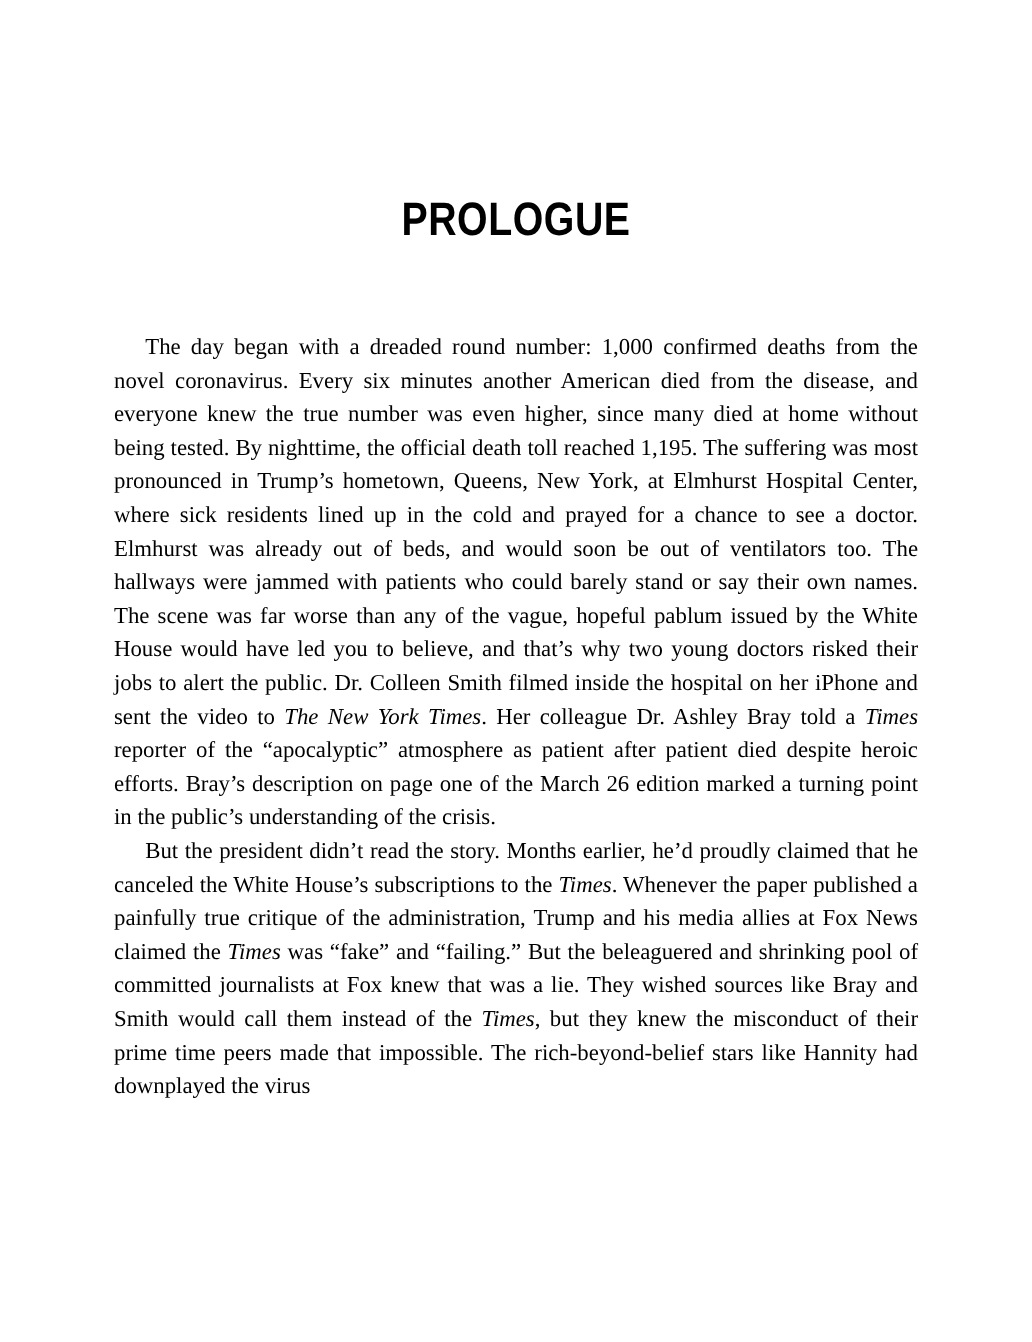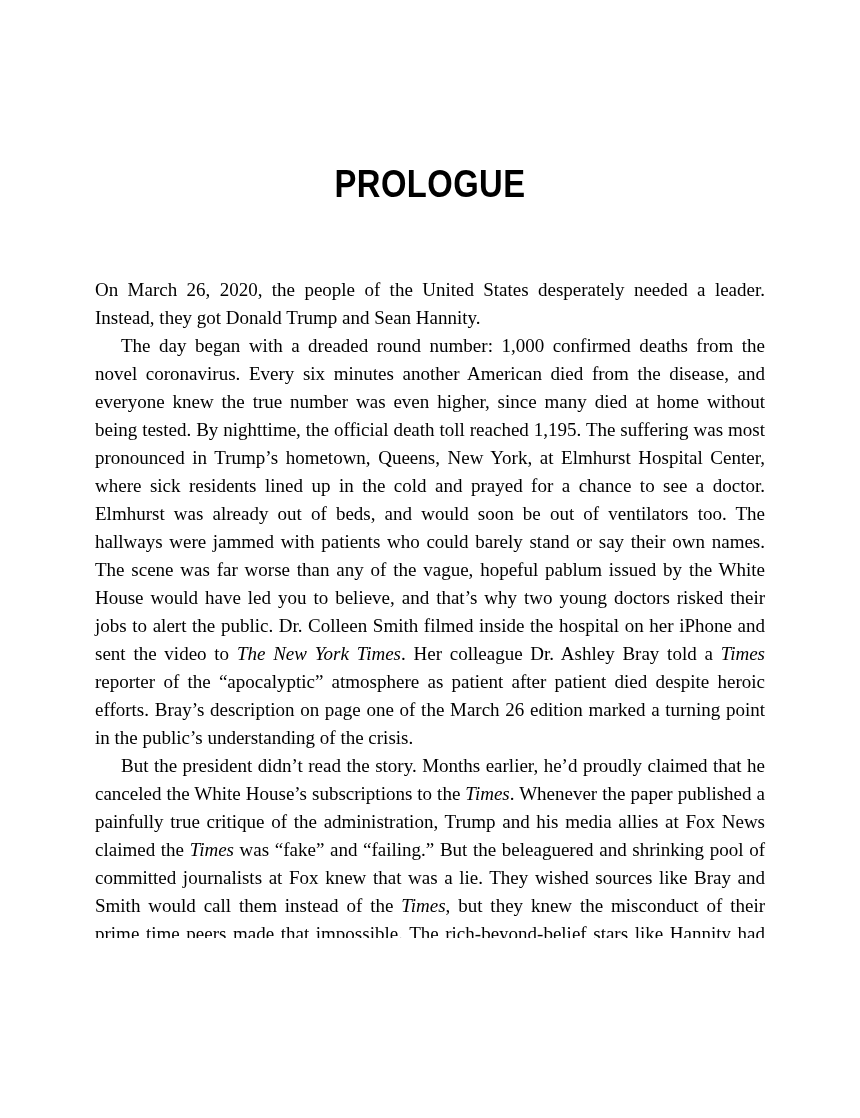--- a/index.html
+++ b/index.html
@@ -52,17 +52,16 @@
   }
   .body-text em {
   }
 </style>
 </head>
 <body>
 
 <div class="page">
   <h1 class="chapter-title">PROLOGUE</h1>
   <div class="body-text">
-      <p><span>On March 26, 2020, the people of the United States desperately needed a leader. Instead, they got Donald Trump and Sean Hannity.</span></p>
       <p class="indent"><span>The day began with a dreaded round number: 1,000 confirmed deaths from the novel coronavirus. Every six minutes another American died from the disease, and everyone knew the true number was even higher, since many died at home without being tested. By nighttime, the official death toll reached 1,195. The suffering was most pronounced in Trump’s hometown, Queens, New York, at Elmhurst Hospital Center, where sick residents lined up in the cold and prayed for a chance to see a doctor. Elmhurst was already out of beds, and would soon be out of ventilators too. The hallways were jammed with patients who could barely stand or say their own names. The scene was far worse than any of the vague, hopeful pablum issued by the White House would have led you to believe, and that’s why two young doctors risked their jobs to alert the public. Dr. Colleen Smith filmed inside the hospital on her iPhone and sent the video to </span><em>The New York Times</em><span>. Her colleague Dr. Ashley Bray told a </span><em>Times</em><span> reporter of the “apocalyptic” atmosphere as patient after patient died despite heroic efforts. Bray’s description on page one of the March 26 edition marked a turning point in the public’s understanding of the crisis.</span></p>
       <p class="indent"><span>But the president didn’t read the story. Months earlier, he’d proudly claimed that he canceled the White House’s subscriptions to the </span><em>Times</em><span>. Whenever the paper published a painfully true critique of the administration, Trump and his media allies at Fox News claimed the </span><em>Times</em><span> was “fake” and “failing.” But the beleaguered and shrinking pool of committed journalists at Fox knew that was a lie. They wished sources like Bray and Smith would call them instead of the </span><em>Times</em><span>, but they knew the misconduct of their prime time peers made that impossible. The rich-beyond-belief stars like Hannity had downplayed the virus</span></p>
     </div>
 </div>
 
 </body></html>

